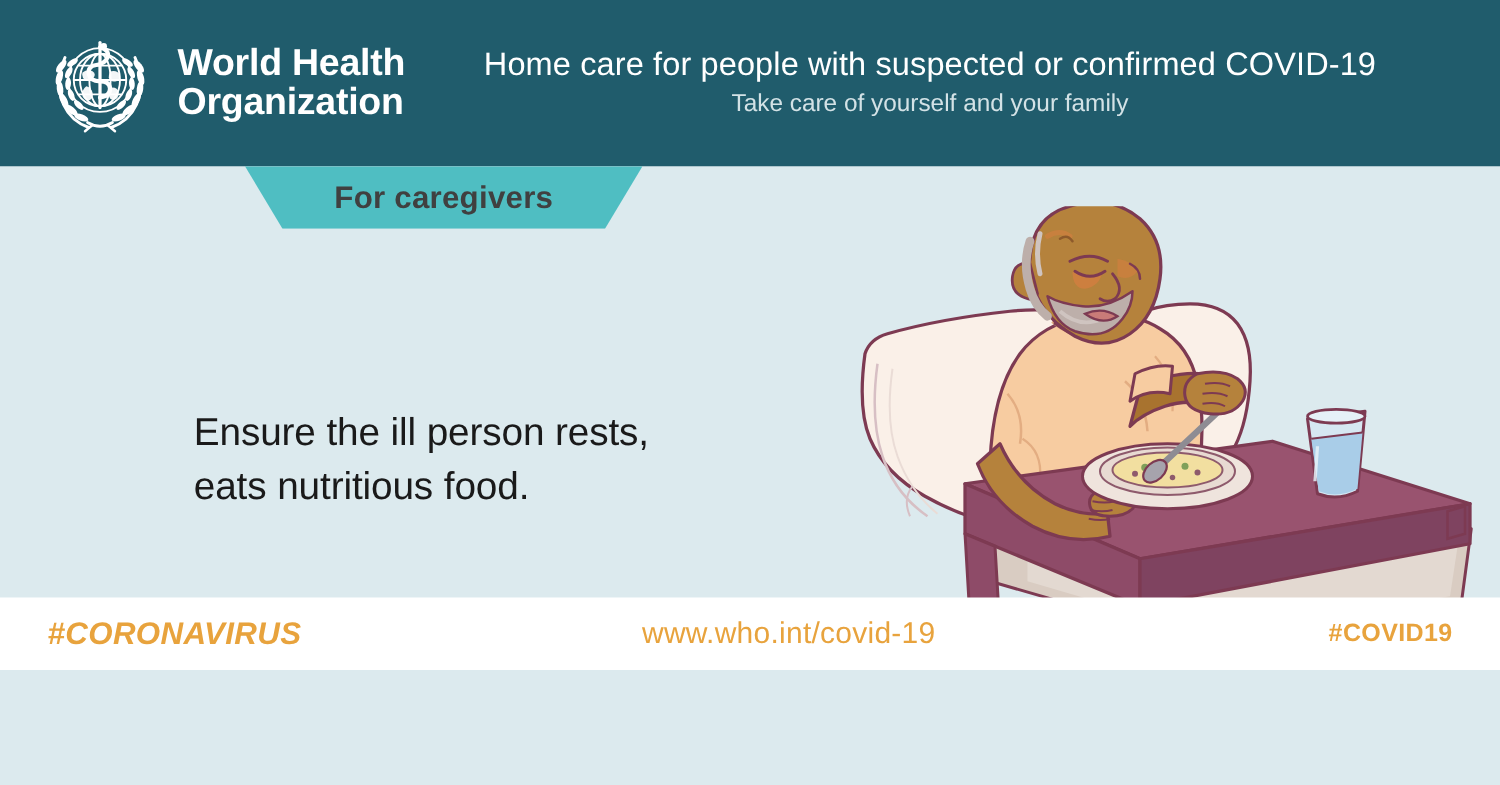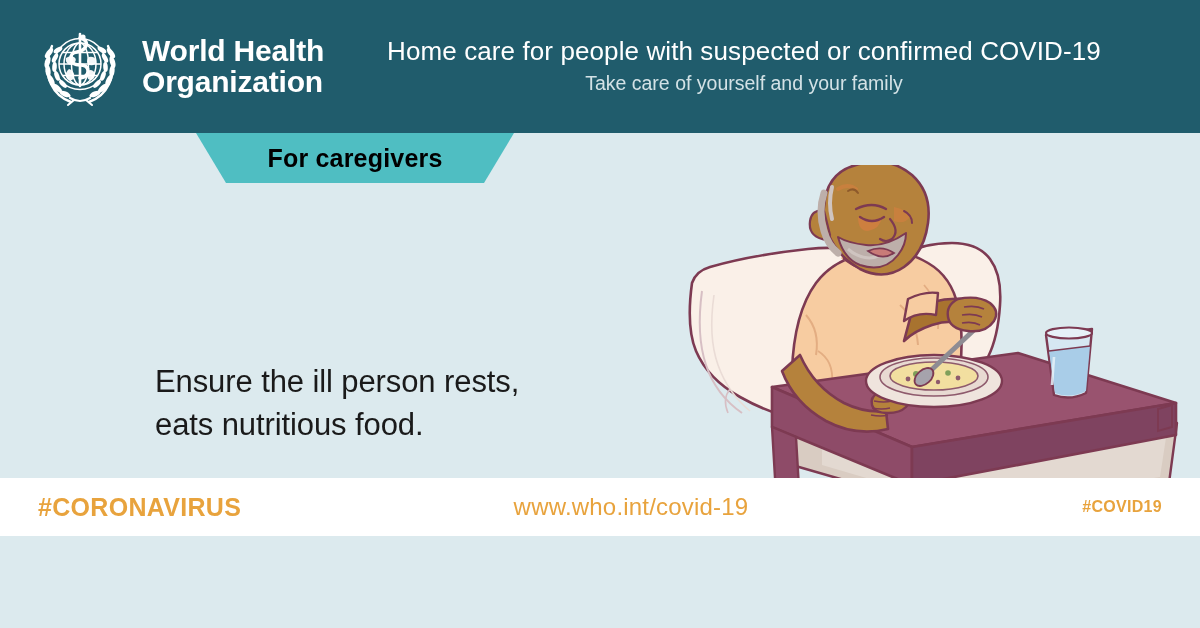--- a/index.html
+++ b/index.html
@@ -91,38 +91,37 @@
   }
   .audience-label {
     position: absolute;
     left: 0;
     top: 0;
     width: 318px;
     height: 50px;
     display: flex;
     align-items: center;
     justify-content: center;
-    color: #000000;
+    color: #404040;
     font-size: 25px;
     font-weight: bold;
     letter-spacing: 0.2px;
   }
 
   
   .message {
     position: absolute;
     left: 155px;
     top: 325px;
     width: 470px;
     color: #1A1A1A;
     font-size: 31px;
     line-height: 1.38;
     font-weight: 400;
     letter-spacing: -0.1px;
-    margin-top: 36px;
   }
   .message-line { display: block; white-space: nowrap; }
 
   
   .illustration {
     position: absolute;
     left: 672px;
     top: 165px;
     width: 528px;
     height: 405px;
@@ -139,37 +138,38 @@
     display: flex;
     align-items: center;
   }
   .footer-hash-left {
     position: absolute;
     left: 38px;
     color: #E8A33D;
     font-size: 25px;
     font-weight: bold;
     letter-spacing: 0.3px;
+    font-style: italic;
   }
   .footer-url {
     position: absolute;
     left: 0;
     width: 1200px;
     text-align: center;
     color: #E8A33D;
     font-size: 24px;
     font-weight: 400;
     letter-spacing: 0.2px;
     margin-left: 31px;
   }
   .footer-hash-right {
     position: absolute;
     right: 38px;
     color: #E8A33D;
-    font-size: 16px;
+    font-size: 20px;
     font-weight: bold;
     letter-spacing: 0.3px;
   }
 </style>
 </head>
 <body>
 
 <div id="poster">
 
   <div class="header">

